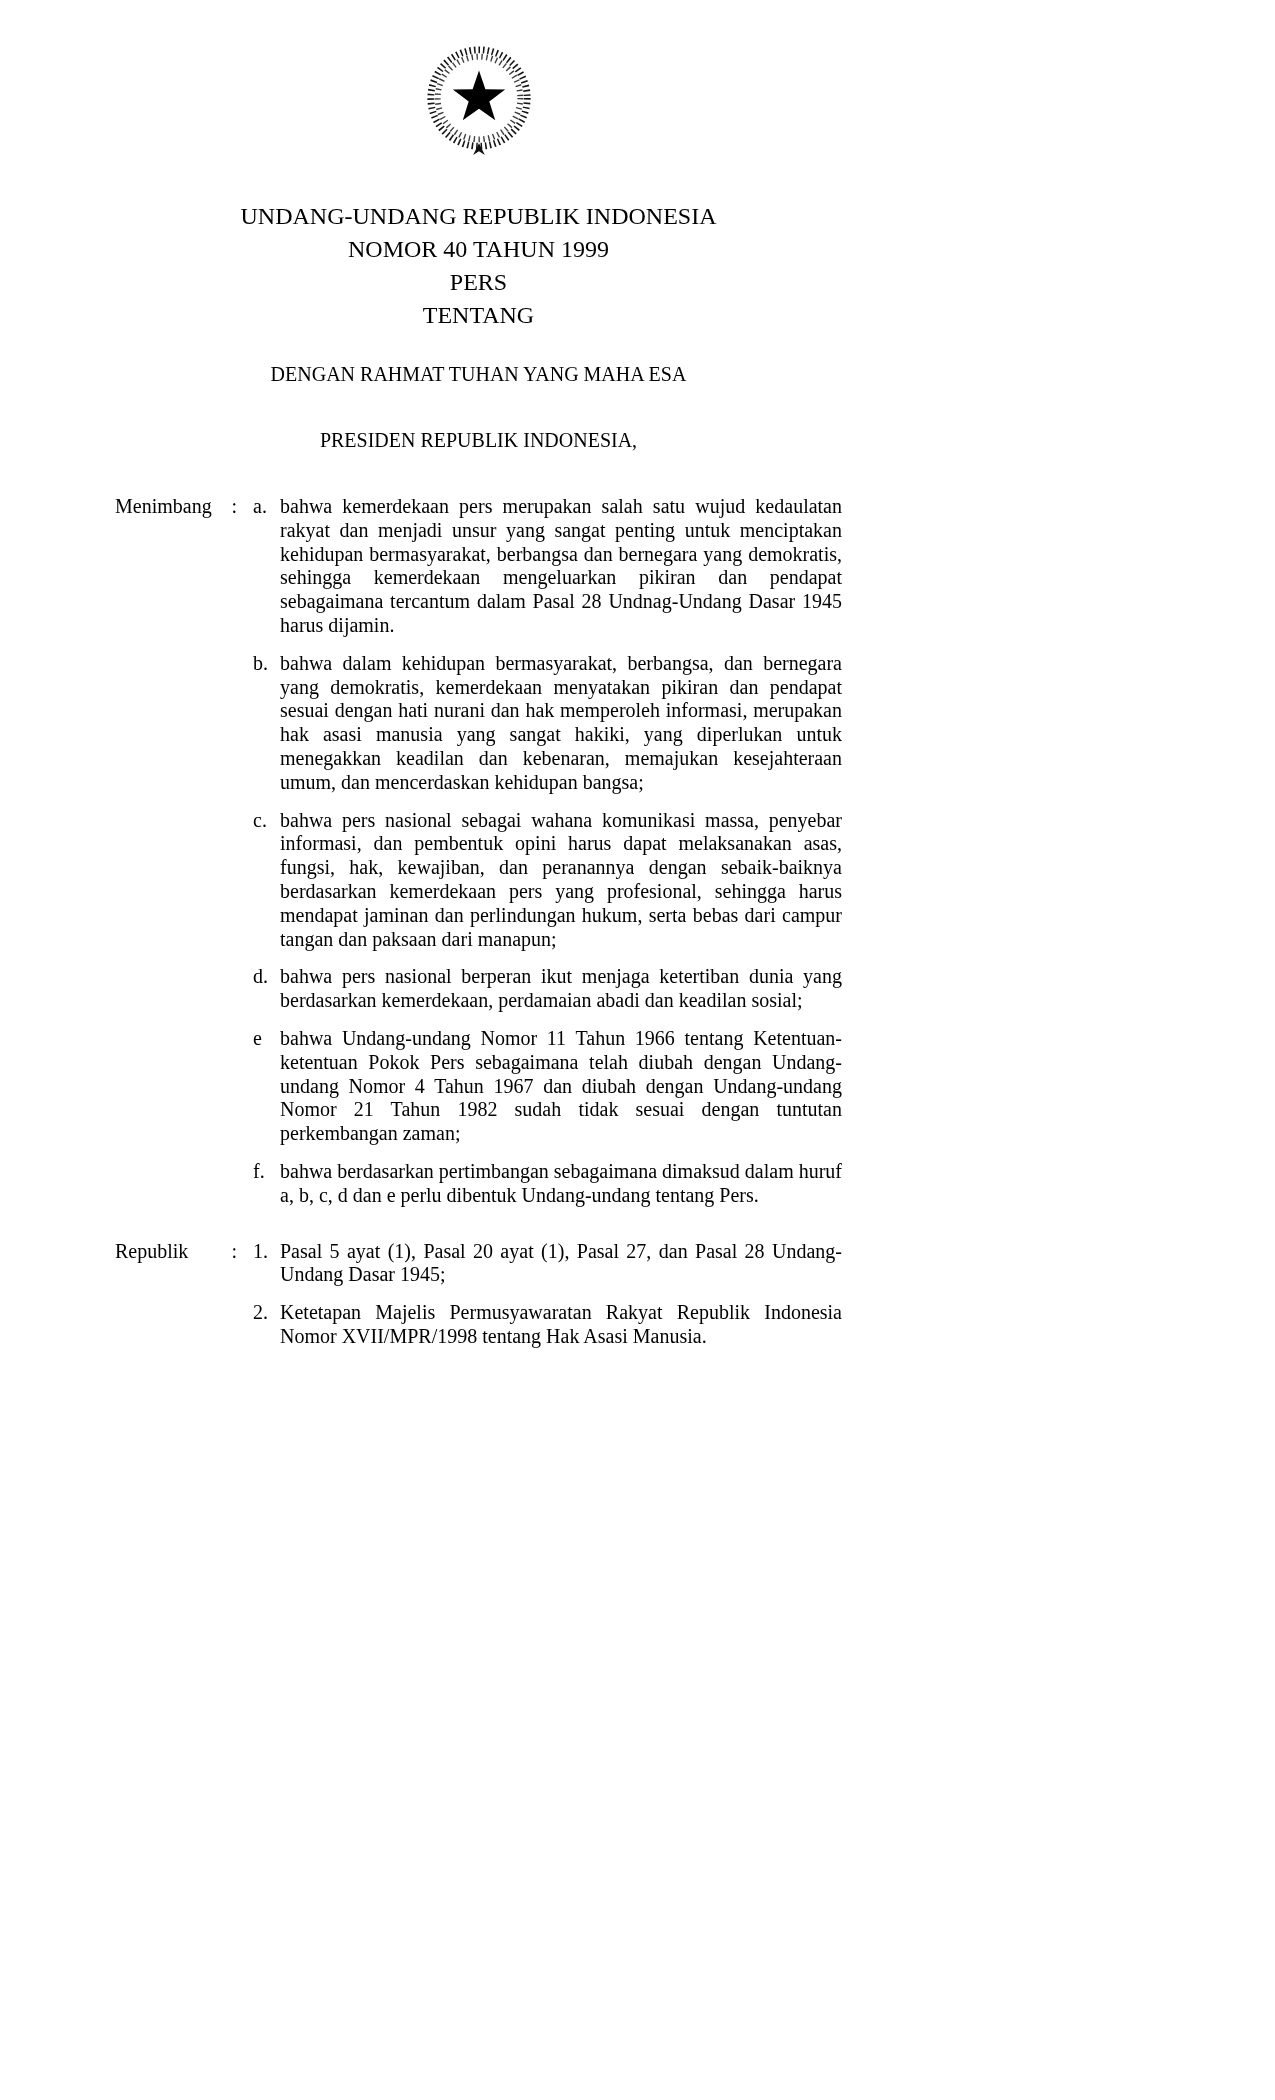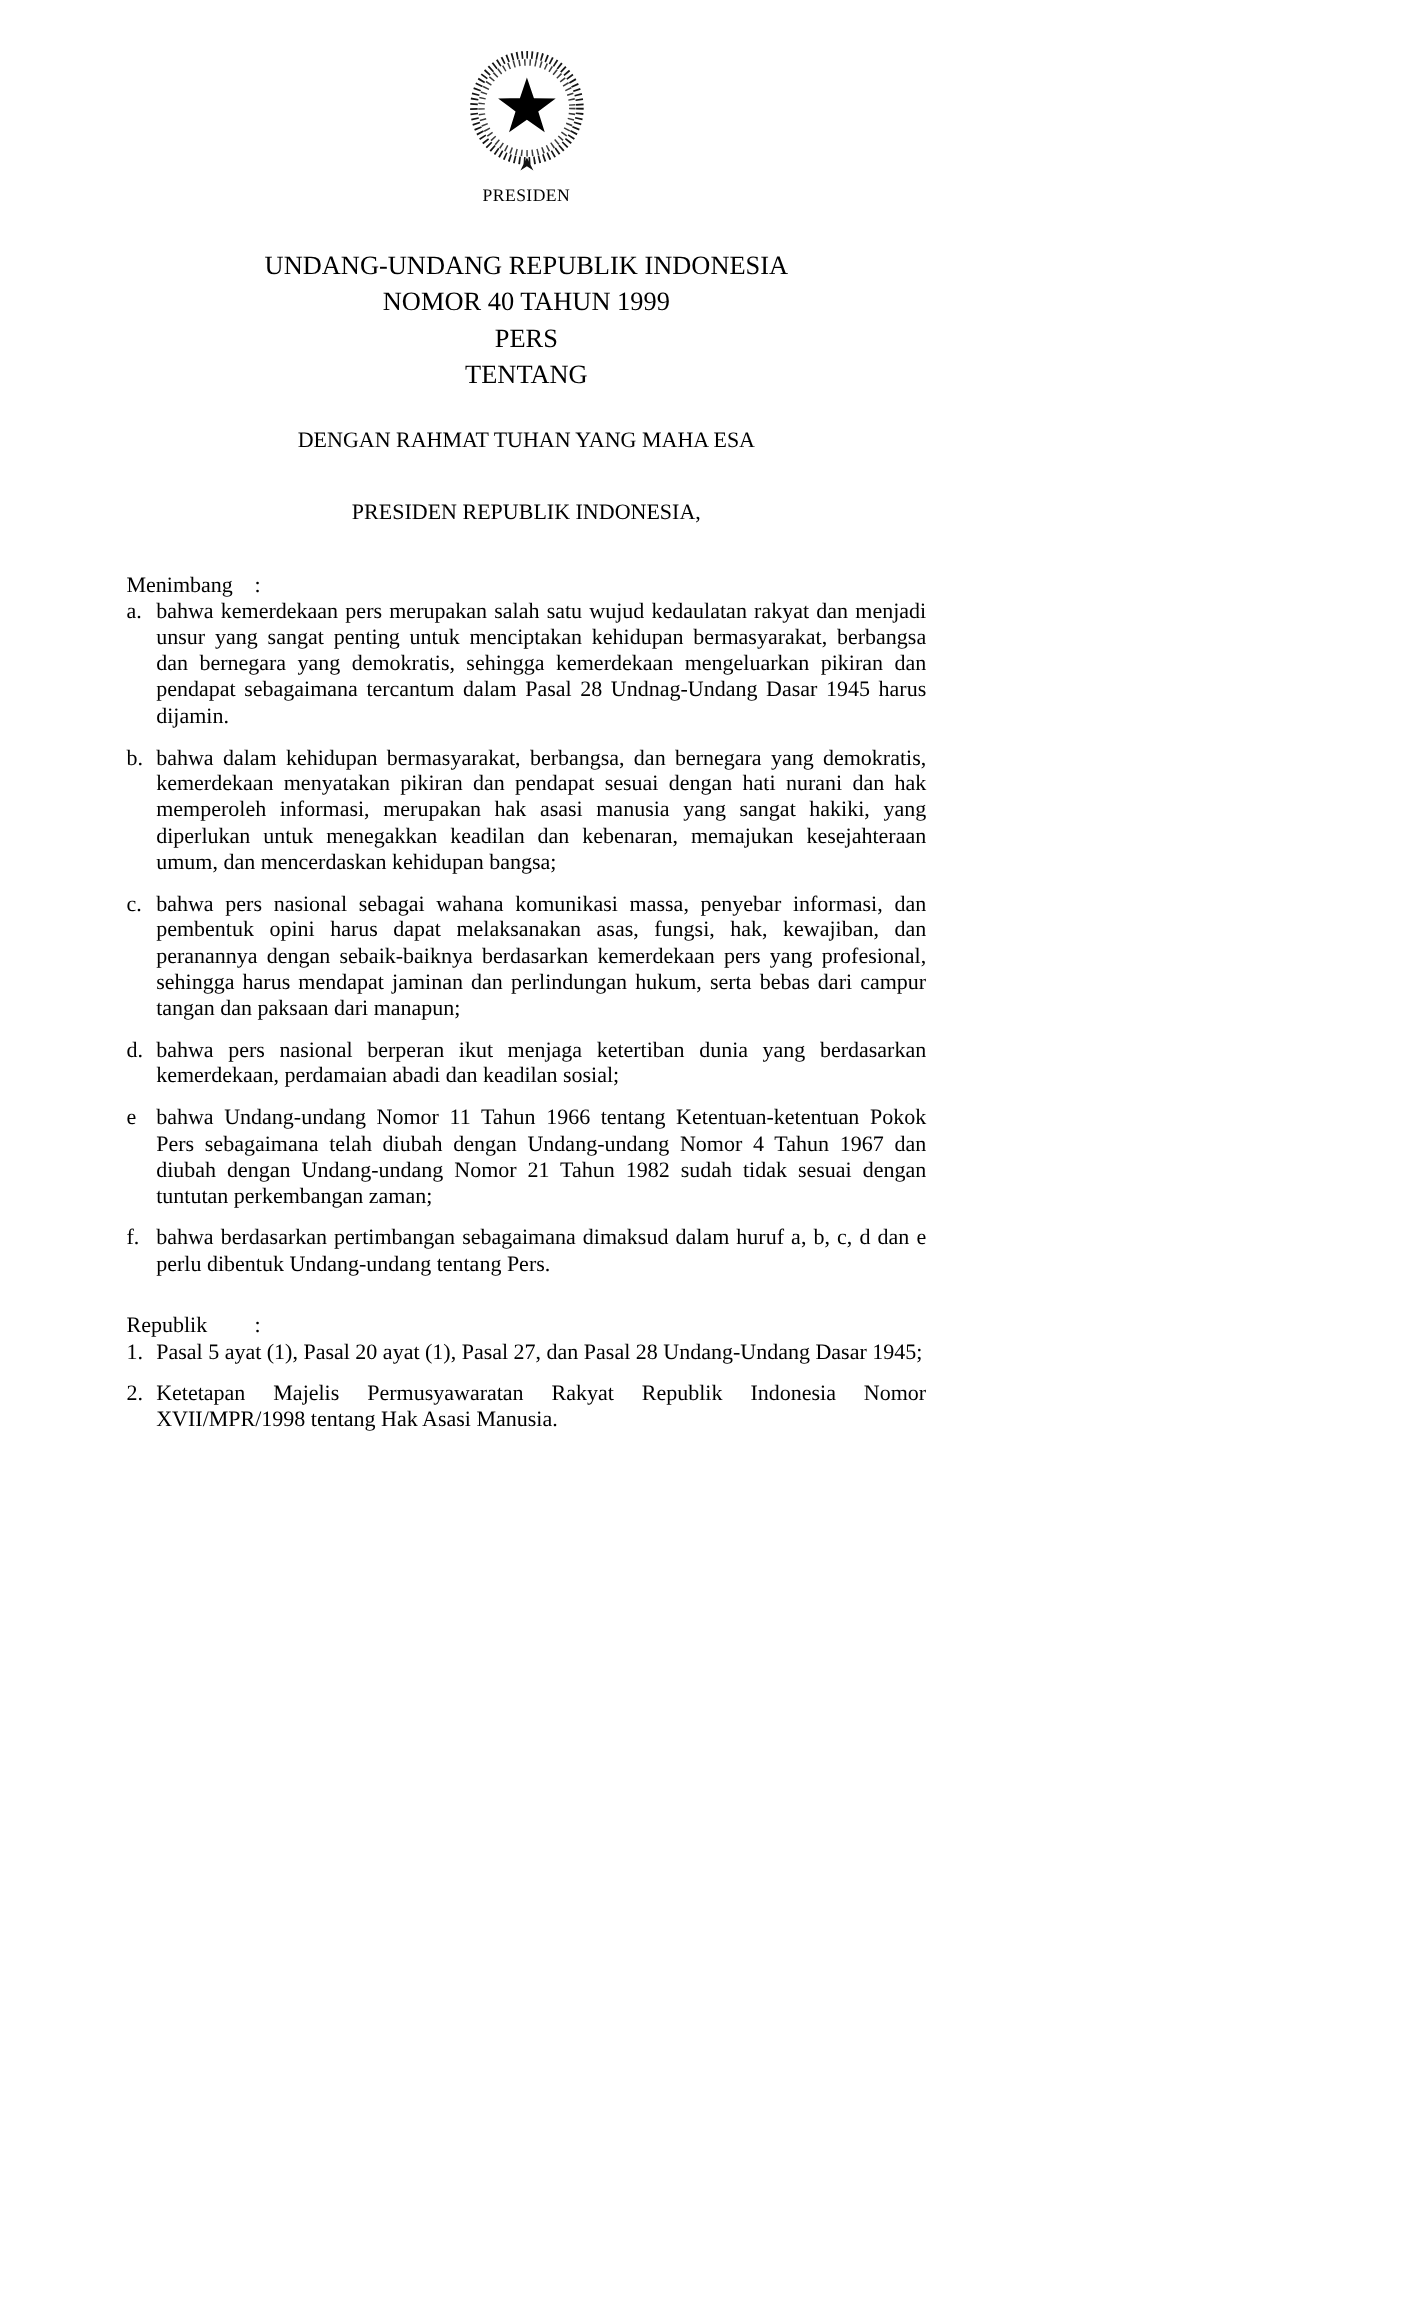--- a/index.html
+++ b/index.html
@@ -47,21 +47,20 @@
   }
   .proclaimer {
     text-align: center;
     margin-top: 43px;
     font-size: 20px;
   }
   .section {
     display: flex;
     font-size: 20px;
     line-height: 23.8px;
-    flex-direction: column;
   }
   .section-considering { margin-top: 43px; }
   .section-recalling { margin-top: 32px; }
   .section-label {
     width: 138px;
     flex-shrink: 0;
     display: flex;
     align-items: flex-start;
   }
   .section-colon {
@@ -89,21 +88,20 @@
 <div class="page">
 
   <div class="emblem-wrap">
     <svg class="emblem" viewBox="0 0 120 120" aria-hidden="true">
       <circle cx="60" cy="58" r="49" fill="none" stroke="#151515" stroke-width="7" stroke-dasharray="1.6 3"></circle>
       <circle cx="60" cy="58" r="42" fill="none" stroke="#1a1a1a" stroke-width="6" stroke-dasharray="1.4 3.6" opacity="0.85"></circle>
       <path d="M60 104 L54 116 L60 112 L66 116 Z" fill="#111"></path>
       <path d="M60 30 L66.5 49.1 L86.6 49.35 L70.5 61.4 L76.5 80.65 L60 69 L43.5 80.65 L49.5 61.4 L33.4 49.35 L53.5 49.1 Z" fill="#000"></path>
     </svg>
     <div class="gov-header">
-      <div>PRESIDEN</div>
     </div>
   </div>
 
   <div class="law-title">
     <div>UNDANG-UNDANG REPUBLIK INDONESIA</div>
     <div>NOMOR 40 TAHUN 1999</div>
     <div>PERS</div>
     <div>TENTANG</div>
   </div>
 

